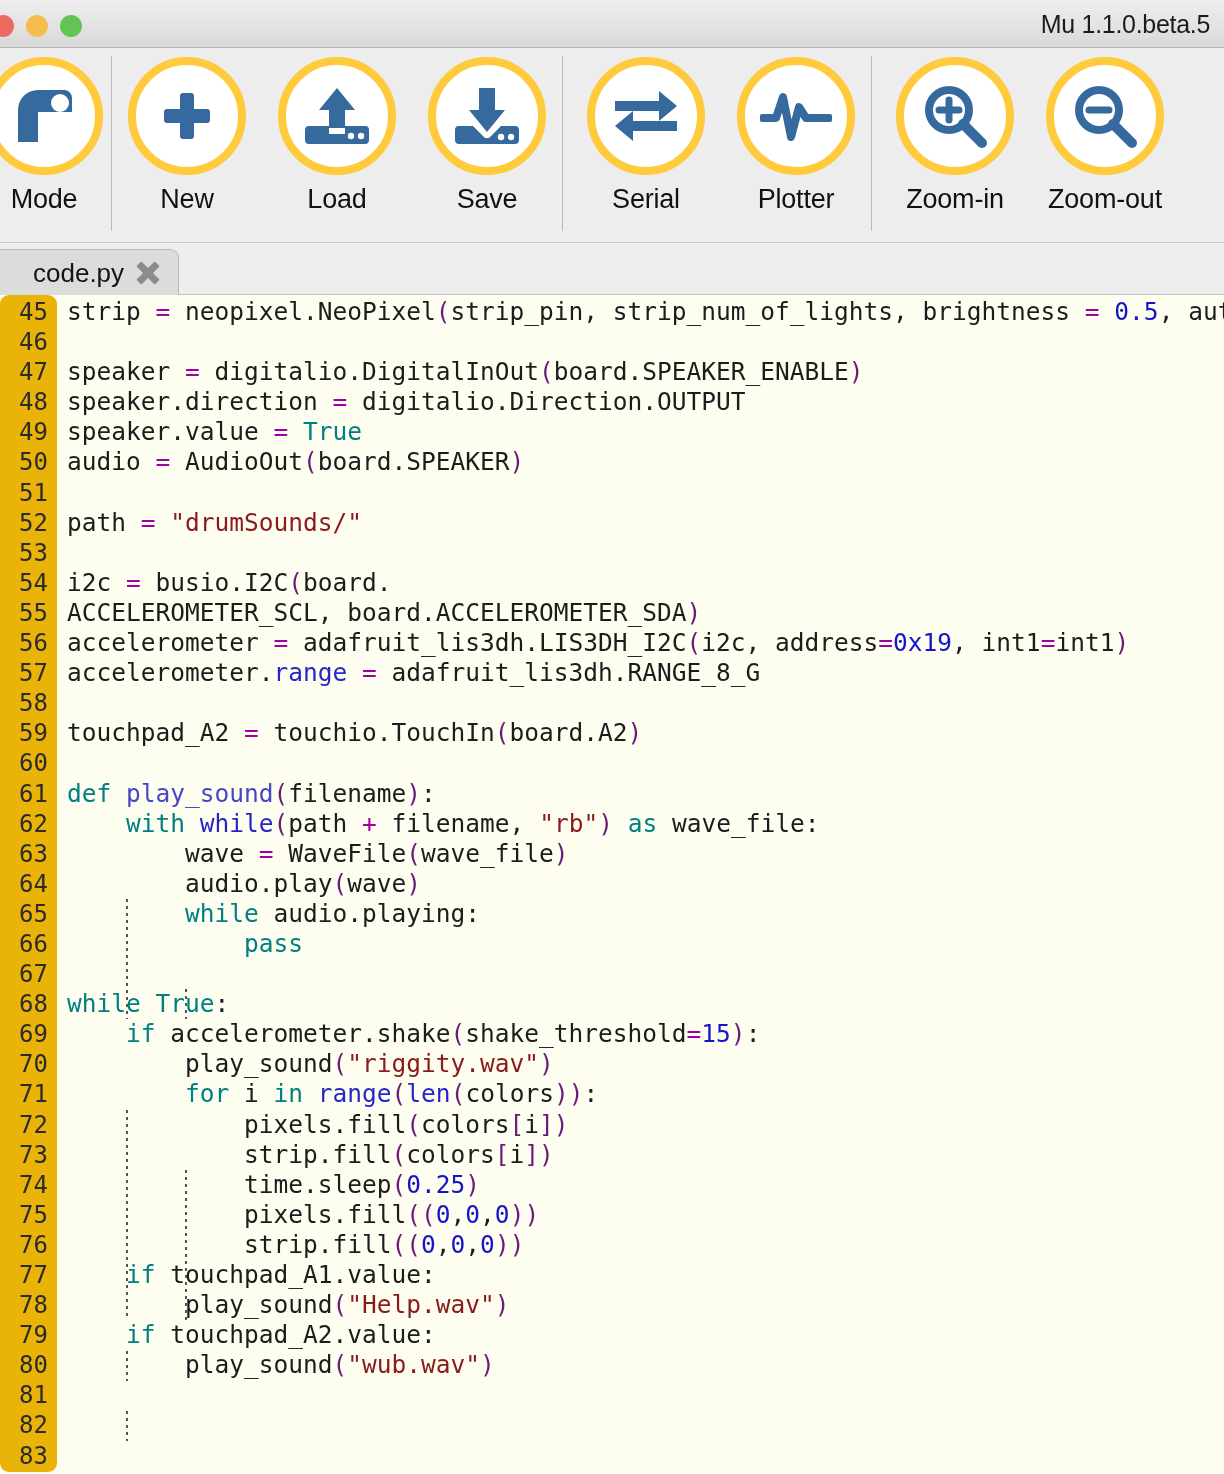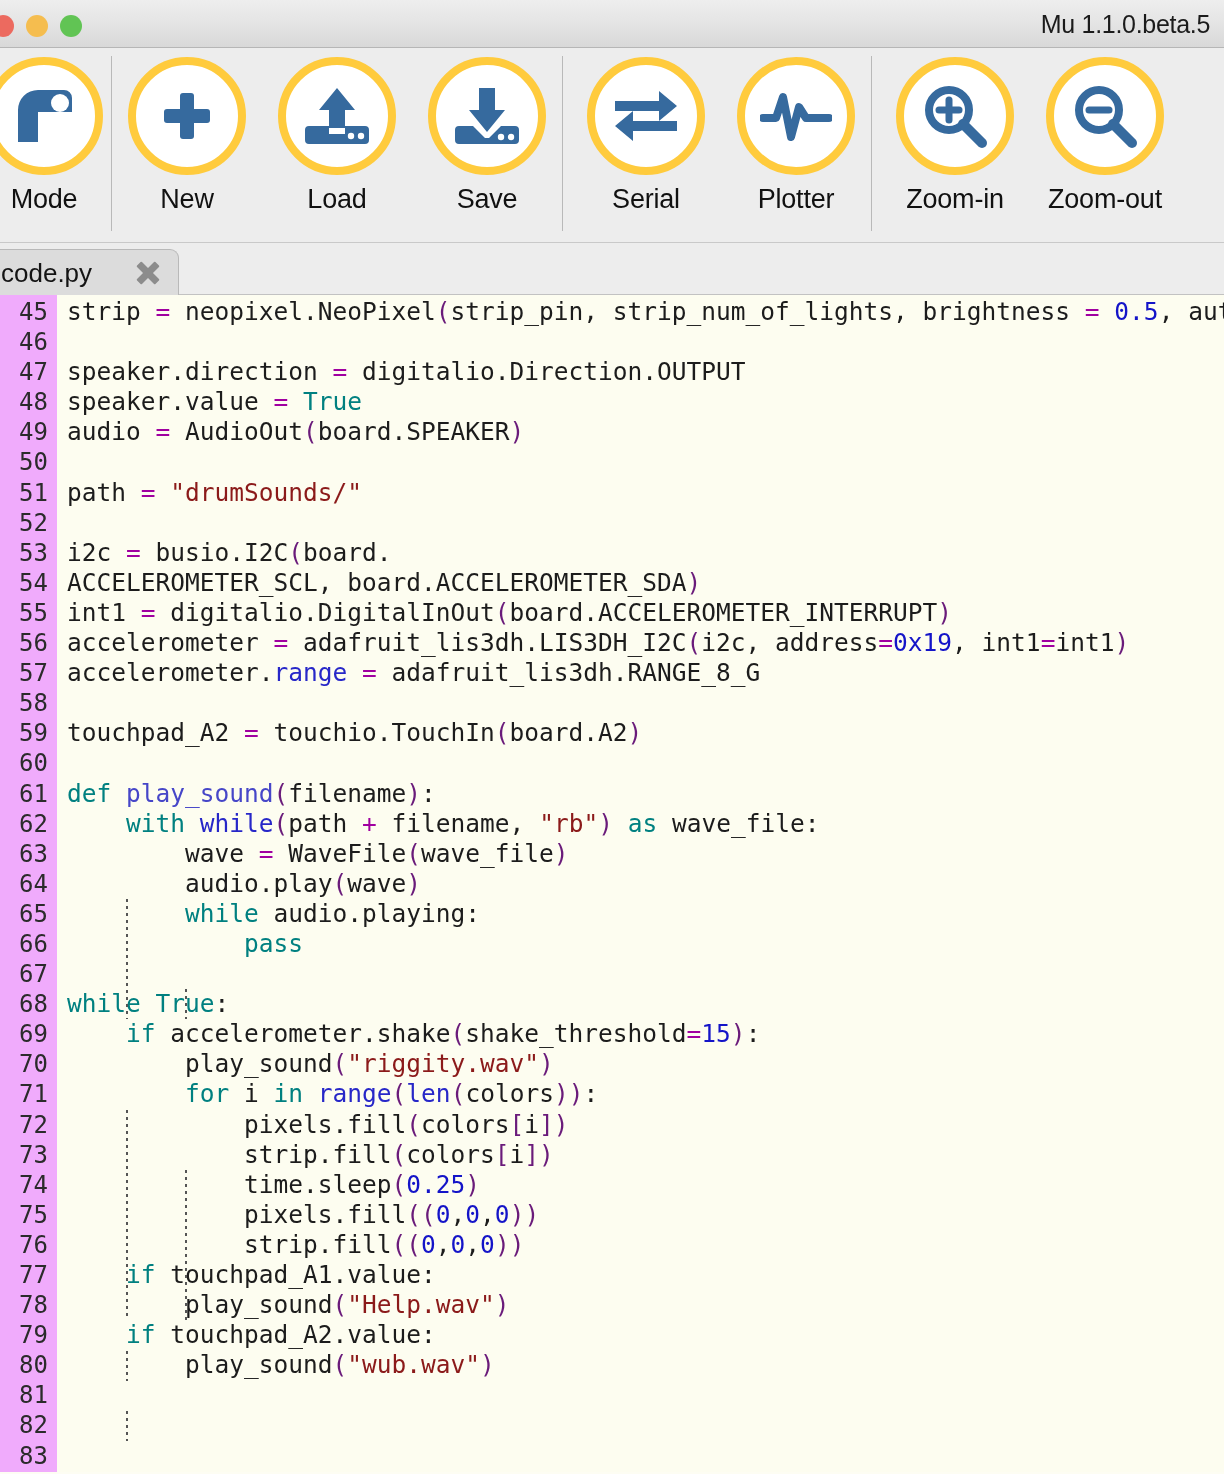--- a/index.html
+++ b/index.html
@@ -107,20 +107,21 @@
     display: flex;
     align-items: center;
     padding: 0 18px 0 20px;
     cursor: pointer;
   }
   .tab-name {
     font-size: 26px;
     color: #141414;
     flex: 1;
     white-space: nowrap;
+    margin-left: 32px;
   }
   .tab-close {
     width: 24px; height: 24px;
     position: relative;
     flex: 0 0 24px;
     cursor: pointer;
   }
   .tab-close::before, .tab-close::after {
     content: "";
     position: absolute;
@@ -136,22 +137,23 @@
   .editor {
     position: relative;
     height: calc(1474px - 48px - 196px - 53px);
     background: #fdfdf0;
     overflow: hidden;
     display: flex;
   }
   .gutter {
     width: 57px;
     flex: 0 0 57px;
-    background: #f0abfc;
+    background: #eab308;
     padding-top: 2px;
+    border-radius: 9px;
   }
   .gutter .ln {
     height: 30.1px;
     line-height: 30.1px;
     text-align: right;
     padding-right: 9px;
     font-family: "DejaVu Sans Mono", monospace;
     font-size: 24px;
     color: #2b2b2b;
   }
@@ -358,29 +360,29 @@
     <div class="guides">
         <div class="guide" style="left: 58.88px; top: 604px; height: 120.4px;"></div>
         <div class="guide" style="left: 117.76px; top: 694.3px; height: 30.1px;"></div>
         <div class="guide" style="left: 58.88px; top: 814.7px; height: 210.7px;"></div>
         <div class="guide" style="left: 117.76px; top: 874.9px; height: 150.5px;"></div>
         <div class="guide" style="left: 58.88px; top: 1055.5px; height: 30.1px;"></div>
         <div class="guide" style="left: 58.88px; top: 1115.7px; height: 30.1px;"></div>
       </div>
   <div class="cl">strip <span class="op">=</span> neopixel.NeoPixel<span class="par">(</span>strip_pin, strip_num_of_lights, brightness <span class="op">=</span> <span class="num">0.5</span>, auto_</div>
       <div class="cl">&nbsp;</div>
+      <div class="cl">speaker <span class="op">=</span> digitalio.DigitalInOut<span class="par">(</span>board.SPEAKER_ENABLE<span class="par">)</span></div>
       <div class="cl">speaker.direction <span class="op">=</span> digitalio.Direction.OUTPUT</div>
       <div class="cl">speaker.value <span class="op">=</span> <span class="kw">True</span></div>
       <div class="cl">audio <span class="op">=</span> AudioOut<span class="par">(</span>board.SPEAKER<span class="par">)</span></div>
       <div class="cl">&nbsp;</div>
       <div class="cl">path <span class="op">=</span> <span class="str">"drumSounds/"</span></div>
       <div class="cl">&nbsp;</div>
       <div class="cl">i2c <span class="op">=</span> busio.I2C<span class="par">(</span>board.</div>
       <div class="cl">ACCELEROMETER_SCL, board.ACCELEROMETER_SDA<span class="par">)</span></div>
-      <div class="cl">int1 <span class="op">=</span> digitalio.DigitalInOut<span class="par">(</span>board.ACCELEROMETER_INTERRUPT<span class="par">)</span></div>
       <div class="cl">accelerometer <span class="op">=</span> adafruit_lis3dh.LIS3DH_I2C<span class="par">(</span>i2c, address<span class="op">=</span><span class="num">0x19</span>, int1<span class="op">=</span>int1<span class="par">)</span></div>
       <div class="cl">accelerometer.<span class="bi">range</span> <span class="op">=</span> adafruit_lis3dh.RANGE_8_G</div>
       <div class="cl">&nbsp;</div>
       <div class="cl">touchpad_A2 <span class="op">=</span> touchio.TouchIn<span class="par">(</span>board.A2<span class="par">)</span></div>
       <div class="cl">&nbsp;</div>
       <div class="cl"><span class="kw">def</span> <span class="fn">play_sound</span><span class="par">(</span>filename<span class="par">)</span>:</div>
       <div class="cl">    <span class="kw">with</span> <span class="bi">while</span><span class="par">(</span>path <span class="op">+</span> filename, <span class="str">"rb"</span><span class="par">)</span> <span class="kw">as</span> wave_file:</div>
       <div class="cl">        wave <span class="op">=</span> WaveFile<span class="par">(</span>wave_file<span class="par">)</span></div>
       <div class="cl">        audio.play<span class="par">(</span>wave<span class="par">)</span></div>
       <div class="cl">        <span class="kw">while</span> audio.playing:</div>

